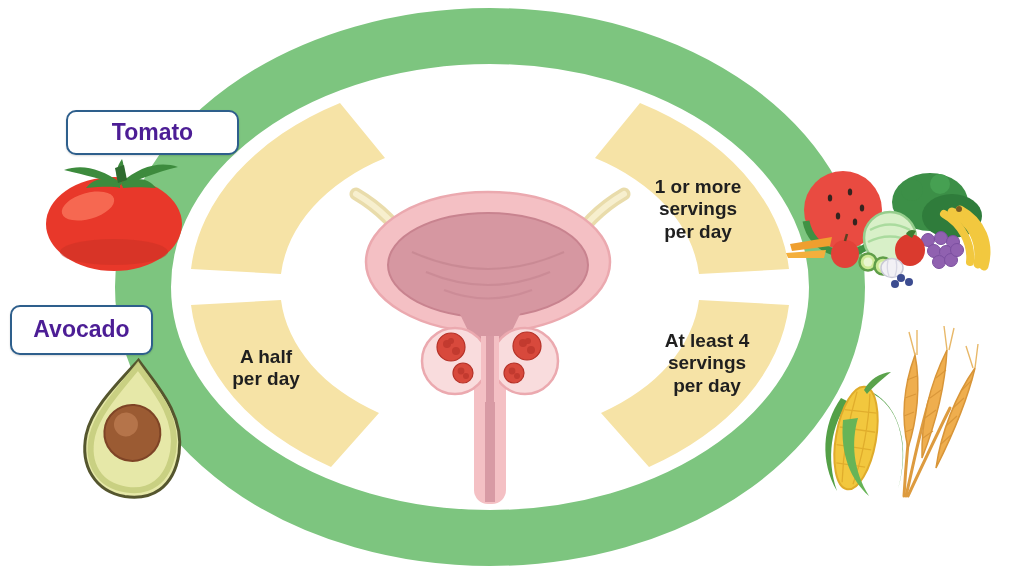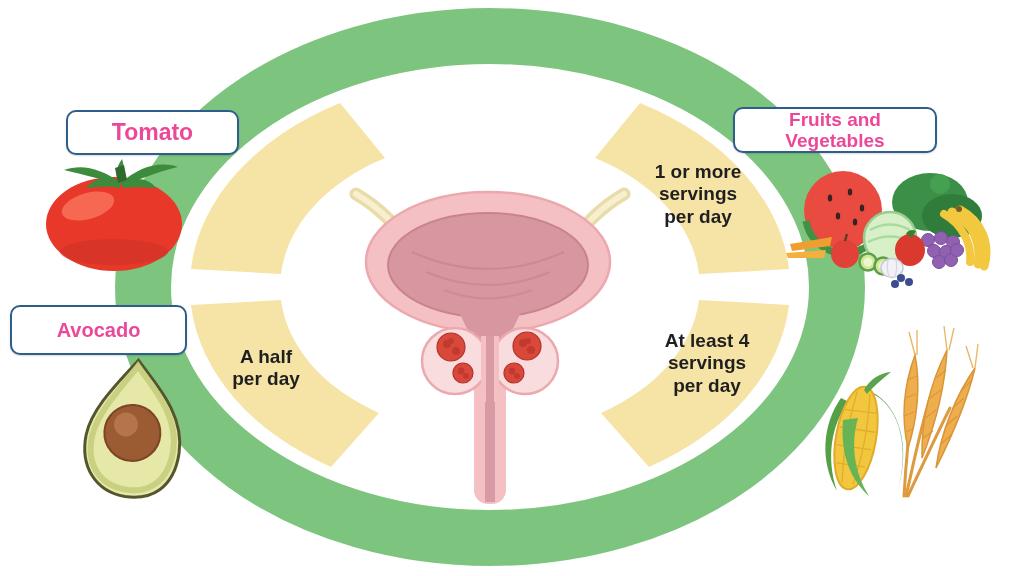--- a/index.html
+++ b/index.html
@@ -2,30 +2,30 @@
 <html><head>
 <meta charset="utf-8">
 <style>
   *{margin:0;padding:0;box-sizing:border-box}
   html,body{width:1024px;height:576px;overflow:hidden;background:#fff;
     font-family:"Liberation Sans",sans-serif}
   .stage{position:relative;width:1024px;height:576px;background:#ffffff}
   .stage svg.scene{position:absolute;left:0;top:0}
   .label-box{position:absolute;display:flex;align-items:center;justify-content:center;
     background:#fff;border:2.5px solid #2e5f8c;border-radius:10px;font-weight:bold;
-    color:#ec4899;text-align:center;white-space:pre-line;line-height:1.12;
+    color:#4c1d95;text-align:center;white-space:pre-line;line-height:1.12;
     box-shadow:0 1px 2px rgba(0,0,0,.15)}
   .box-tomato{left:66px;top:110px;width:173px;height:45px;font-size:23px}
   .box-fruits{left:733px;top:107px;width:204px;height:46px;font-size:19px}
-  .box-avocado{left:10px;top:305px;width:177px;height:50px;font-size:20px}
+  .box-avocado{left:10px;top:305px;width:143px;height:50px;font-size:23px}
   .box-grains{left:805px;top:312px;width:173px;height:46px;font-size:20px}
   .serving{position:absolute;transform:translate(-50%,-50%);font-weight:bold;
     color:#1f1f1f;text-align:center;white-space:pre-line;line-height:1.18;font-size:19px}
   .sv-tomato{left:260px;top:202px}
-  .sv-fruits{left:698px;top:195px}
+  .sv-fruits{left:698px;top:210px}
   .sv-avocado{left:266px;top:368px}
   .sv-grains{left:707px;top:364px}
 </style>
 </head>
 <body>
 
 <div class="stage">
 
   <svg class="scene" width="1024" height="576" viewBox="0 0 1024 576">
 
@@ -183,22 +183,20 @@
         <path d="M849,392 C846,420 846,456 850,484"></path>
         <path d="M862,392 C866,420 866,456 861,484"></path>
         <path d="M840,412 L872,410 M838,430 L874,429 M838,448 L873,447 M841,466 L870,465"></path>
       </g>
       <path d="M843,420 C840,455 851,480 869,496 C853,470 851,442 858,418 Z" fill="#67b457"></path>
       <path d="M864,390 C870,379 880,373 891,372 C880,381 871,389 867,394 Z" fill="#5ba34c"></path>
     </g>
   </svg>
 
   <div class="label-box box-tomato">Tomato</div>
-  <div class="label-box box-fruits">Fruits and
-Vegetables</div>
   <div class="label-box box-avocado">Avocado</div>
 
   <div class="serving sv-fruits">1 or more
 servings
 per day</div>
   <div class="serving sv-avocado">A half
 per day</div>
   <div class="serving sv-grains">At least 4
 servings
 per day</div>

